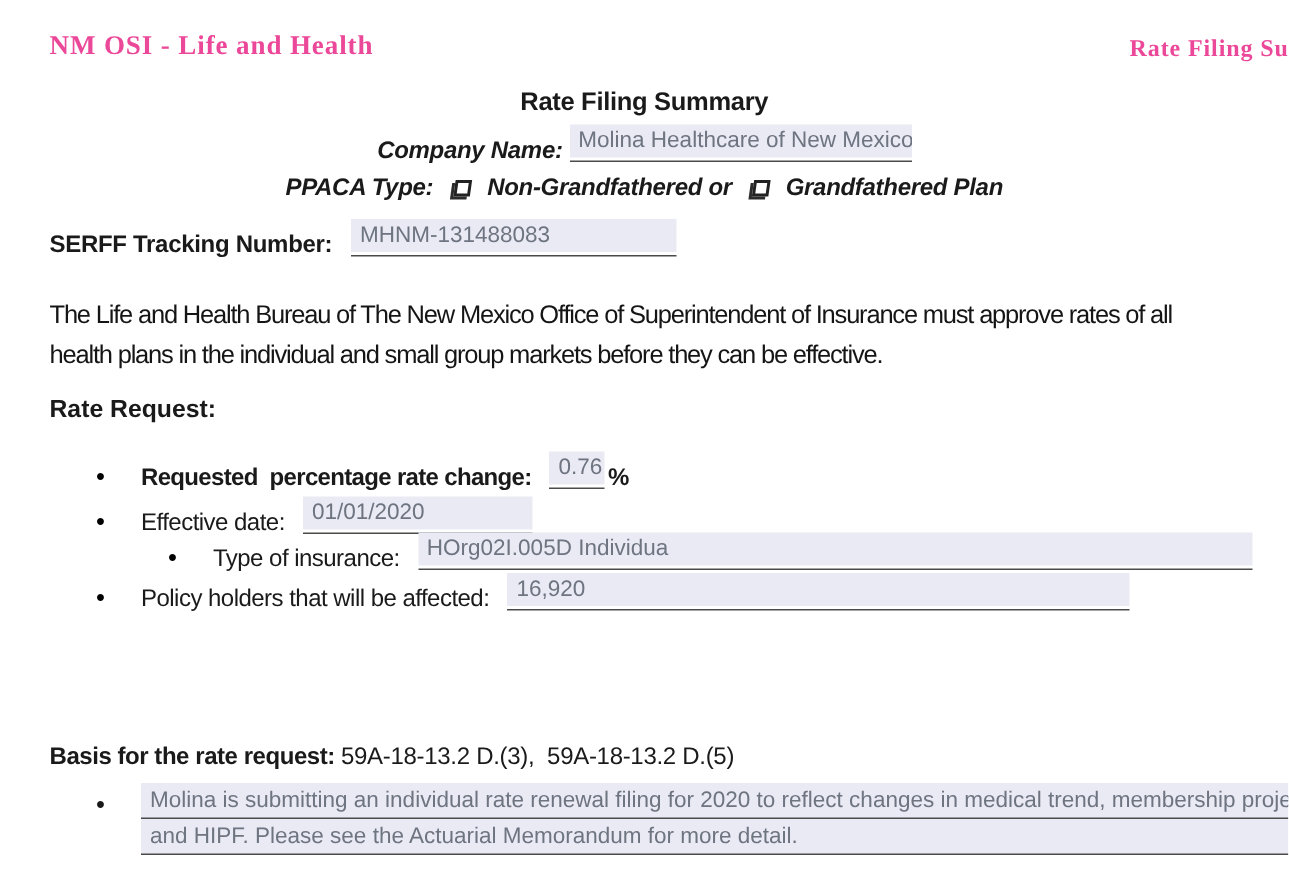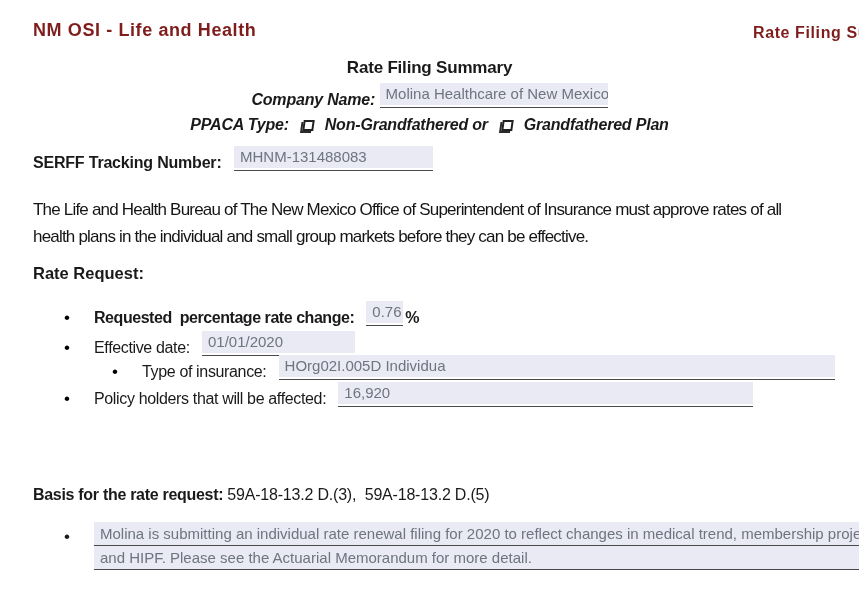--- a/index.html
+++ b/index.html
@@ -4,40 +4,40 @@
 <style>
   * { margin:0; padding:0; box-sizing:border-box; }
   html,body { background:#ffffff; }
   .page {
     position:relative; width:859px; height:591px; overflow:hidden;
     background:#ffffff; font-family:"Liberation Sans", sans-serif; color:#1a1a1a;
   }
   .pre { white-space:pre; }
 
   
-  .hdr { position:absolute; font-family:Liberation Sans, sans-serif; font-weight:600;
-         letter-spacing:0.6px; color:#7f1d1d; white-space:nowrap; }
+  .hdr { position:absolute; font-family:Liberation Serif, serif; font-weight:600;
+         letter-spacing:0.6px; color:#ec4899; white-space:nowrap; }
   .hdr-left  { left:33px; top:20px; font-size:18px; }
   .hdr-right { left:753px; top:24px; font-size:16px; }
 
   
   .title-block { position:absolute; left:0; top:58px; width:859px; text-align:center; }
   .doc-title { font-size:17px; font-weight:bold; letter-spacing:-0.2px; }
   .company-line { margin-top:5px; font-size:16px; }
   .ppaca-line { margin-top:7px; font-size:16px; }
   .bi { font-weight:bold; font-style:italic; letter-spacing:-0.2px; }
 
   
   .field { display:inline-block; border-bottom:1.6px solid #4a4a4a;
            padding-bottom:2px; vertical-align:baseline; }
   .field .bg { display:block; background:#e9eaf4; color:#6e7480;
                font-size:15px; letter-spacing:0; white-space:nowrap;
                padding:2px 6px 3px 6px; overflow:hidden; }
   .w-company { width:228px; text-align:left; }
-  .w-serff   { width:199px; }
+  .w-serff   { width:217px; }
   .w-pct     { width:37px; }
   .w-date    { width:153px; }
   .w-toi     { width:556px; }
   .w-policy  { width:415px; }
   .w-total   { width:139px; }
 
   
   .checkbox3d { display:inline-block; width:11px; height:11px; background:#fff;
                 border:2.4px solid #222; box-shadow:-2px 2px 0 0 #2b2b2b;
                 transform:skewX(-8deg); margin:0 6px 0 10px; vertical-align:-1px; }
@@ -56,21 +56,21 @@
   
   .bullet-row { position:absolute; left:64px; white-space:nowrap; font-size:16px; }
   .bullet-row .dot { display:inline-block; width:30px; font-size:17px; color:#000; }
   .bullet-row .lbl { letter-spacing:-0.35px; margin-right:8px;text-align:center; }
   .bullet-row .lbl.bold { font-weight:bold; letter-spacing:-0.45px; }
   .bullet-row .suffix { font-weight:bold; margin-left:2px; }
   .row-1 { top:301px; } .row-2 { top:331px; } .row-3 { top:355px;margin-left:48px; }
   .row-4 { top:382px; } .row-5 { top:409px; }
 
   
-  .basis-line { position:absolute; left:33px; top:486px; font-size:16px; white-space:nowrap; }
+  .basis-line { position:absolute; left:33px; top:496px; font-size:16px; white-space:nowrap; }
   .basis-line .lbl { font-weight:bold; letter-spacing:-0.3px; }
   .basis-line .val { letter-spacing:-0.2px; }
 
   
   .explain-dot { position:absolute; left:64px; top:527px; font-size:17px; }
   .explain-field { position:absolute; left:94px; top:522px; width:765px; }
   .explain-field .tline { display:block; background:#e9eaf4; color:#6e7480;
                           font-size:15px; white-space:nowrap; overflow:visible;
                           padding:3px 0 3px 6px; border-bottom:1.4px solid #4a4a4a;
                           height:24px; }

